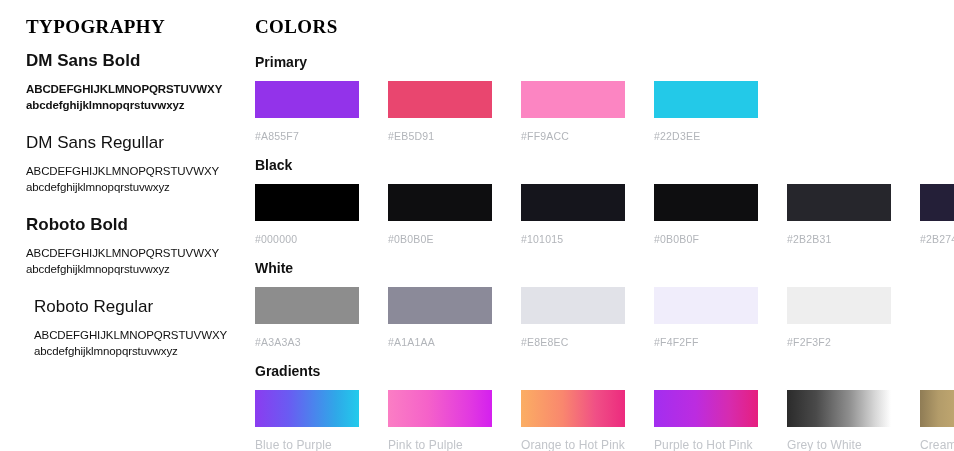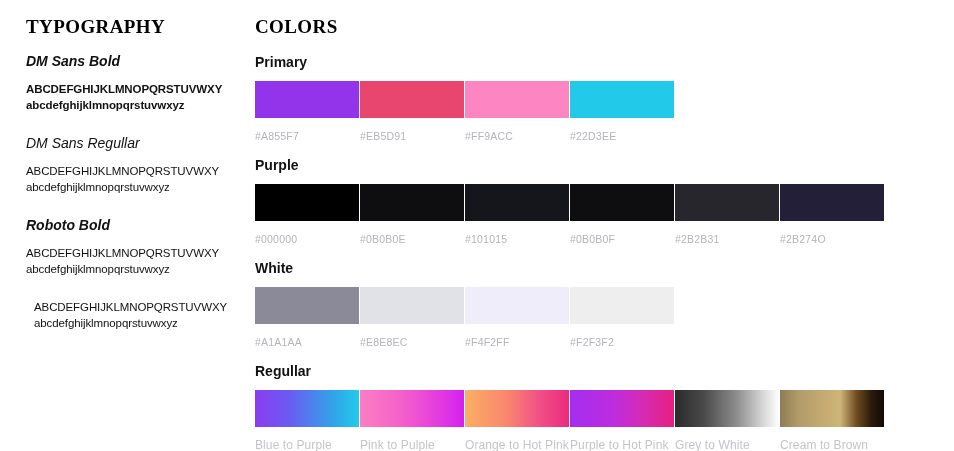--- a/index.html
+++ b/index.html
@@ -37,25 +37,24 @@
     color: #000000;
     margin: 0 0 16px 0;
   }
   .type-block {
     margin-bottom: 23px;
   }
   .type-block.indented {
     padding-left: 8px;
   }
   .type-name {
-    font-size: 14px;
+    font-size: 17px;
     line-height: 14px;
     color: #111111;
     margin-bottom: 14px;
-    font-style: italic;
   }
   .type-name.bold {
     font-weight: bold;
   }
   .type-sample {
     font-size: 11.5px;
     line-height: 15.5px;
     color: #111111;
     letter-spacing: -0.1px;
     white-space: nowrap;
@@ -78,21 +77,21 @@
     margin-bottom: 15px;
   }
   .group-label {
     font-size: 14px;
     font-weight: bold;
     color: #111111;
     margin: 0 0 11px 0;
   }
   .swatch-row {
     display: flex;
-    gap: 1px;
+    gap: 29px;
   }
   .swatch-cell {
     width: 104px;
   }
   .swatch {
     width: 104px;
     height: 37px;
     box-sizing: border-box;
   }
   .swatch.bordered {
@@ -127,20 +126,21 @@
         </div>
         <div class="type-block">
           <div class="type-name">DM Sans Regullar</div>
           <div class="type-sample"><span class="upper">ABCDEFGHIJKLMNOPQRSTUVWXY</span><span class="lower">abcdefghijklmnopqrstuvwxyz</span></div>
         </div>
         <div class="type-block">
           <div class="type-name bold">Roboto Bold</div>
           <div class="type-sample"><span class="upper">ABCDEFGHIJKLMNOPQRSTUVWXY</span><span class="lower">abcdefghijklmnopqrstuvwxyz</span></div>
         </div>
         <div class="type-block indented">
+          <div class="type-name">Roboto Regular</div>
           <div class="type-sample"><span class="upper">ABCDEFGHIJKLMNOPQRSTUVWXY</span><span class="lower">abcdefghijklmnopqrstuvwxyz</span></div>
         </div>
       </div>
   </div>
 
   <div class="colors-col">
     <h2 class="section-title">COLORS</h2>
     <div id="palette-list">
         <div class="palette-group">
           <div class="group-label">Primary</div>
@@ -157,21 +157,21 @@
               <div class="swatch" style="background: rgb(252, 133, 194);"></div>
               <div class="swatch-label">#FF9ACC</div>
             </div>
             <div class="swatch-cell">
               <div class="swatch" style="background: rgb(35, 201, 232);"></div>
               <div class="swatch-label">#22D3EE</div>
             </div>
           </div>
         </div>
         <div class="palette-group">
-          <div class="group-label">Purple</div>
+          <div class="group-label">Black</div>
           <div class="swatch-row">
             <div class="swatch-cell">
               <div class="swatch" style="background: rgb(0, 0, 0);"></div>
               <div class="swatch-label">#000000</div>
             </div>
             <div class="swatch-cell">
               <div class="swatch" style="background: rgb(14, 14, 16);"></div>
               <div class="swatch-label">#0B0B0E</div>
             </div>
             <div class="swatch-cell">
@@ -189,39 +189,43 @@
             <div class="swatch-cell">
               <div class="swatch" style="background: rgb(36, 31, 56);"></div>
               <div class="swatch-label">#2B274O</div>
             </div>
           </div>
         </div>
         <div class="palette-group">
           <div class="group-label">White</div>
           <div class="swatch-row">
             <div class="swatch-cell">
+              <div class="swatch" style="background: rgb(141, 141, 141);"></div>
+              <div class="swatch-label">#A3A3A3</div>
+            </div>
+            <div class="swatch-cell">
               <div class="swatch" style="background: rgb(139, 138, 153);"></div>
               <div class="swatch-label">#A1A1AA</div>
             </div>
             <div class="swatch-cell">
               <div class="swatch" style="background: rgb(225, 226, 232);"></div>
               <div class="swatch-label">#E8E8EC</div>
             </div>
             <div class="swatch-cell">
               <div class="swatch" style="background: rgb(240, 237, 251);"></div>
               <div class="swatch-label">#F4F2FF</div>
             </div>
             <div class="swatch-cell">
               <div class="swatch" style="background: rgb(238, 238, 238);"></div>
               <div class="swatch-label">#F2F3F2</div>
             </div>
           </div>
         </div>
         <div class="palette-group">
-          <div class="group-label">Regullar</div>
+          <div class="group-label">Gradients</div>
           <div class="swatch-row">
             <div class="swatch-cell">
               <div class="swatch" style="background: linear-gradient(90deg, rgb(139, 60, 240) 0%, rgb(106, 91, 242) 32%, rgb(47, 168, 232) 78%, rgb(34, 203, 236) 100%);"></div>
               <div class="gradient-label">Blue to Purple</div>
             </div>
             <div class="swatch-cell">
               <div class="swatch" style="background: linear-gradient(90deg, rgb(251, 126, 196) 0%, rgb(245, 98, 201) 38%, rgb(226, 58, 224) 78%, rgb(212, 32, 239) 100%);"></div>
               <div class="gradient-label">Pink to Pulple</div>
             </div>
             <div class="swatch-cell">

